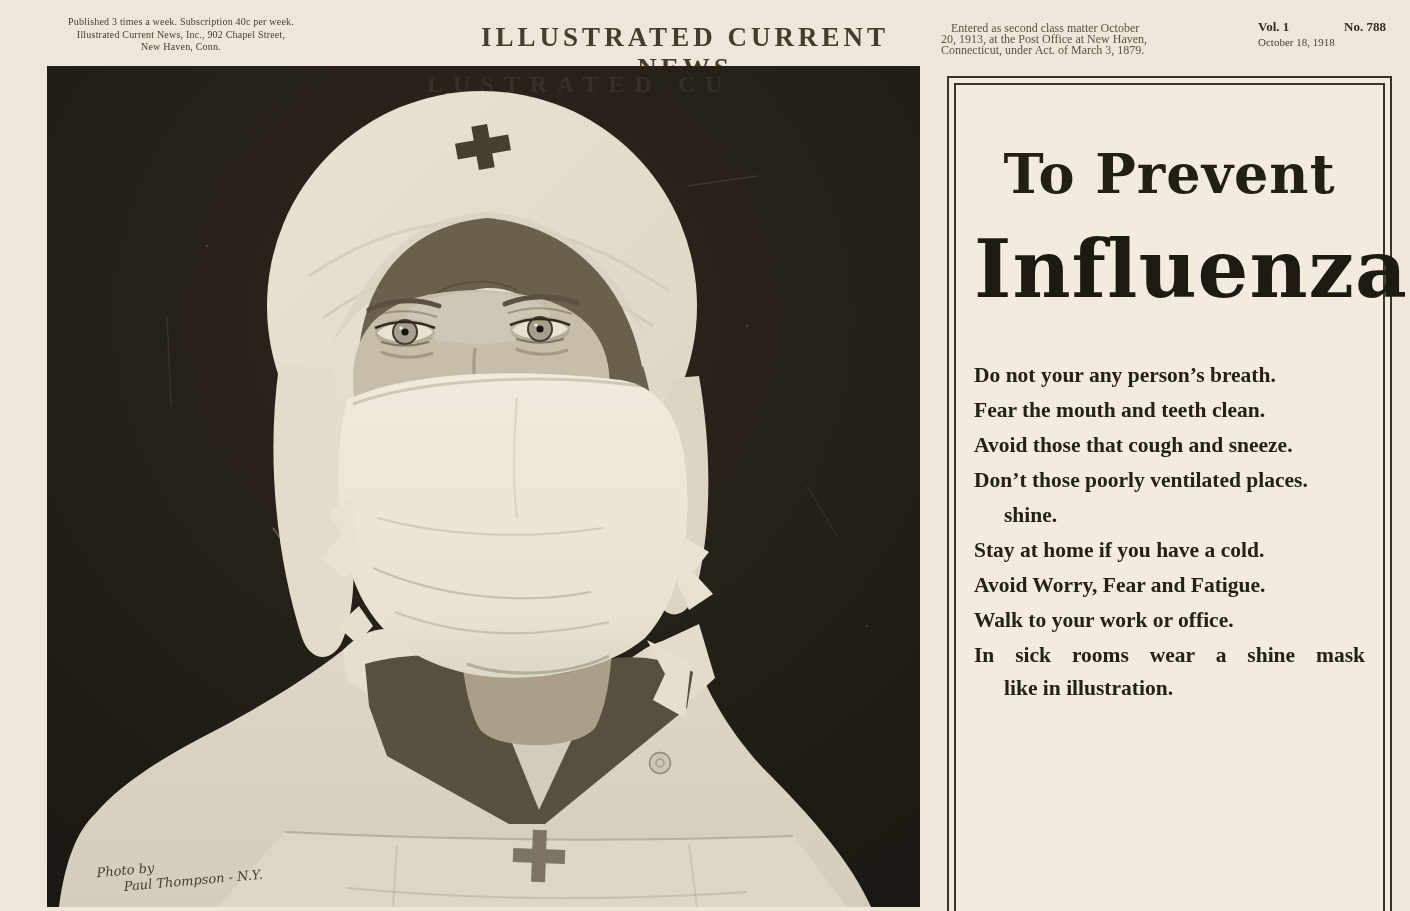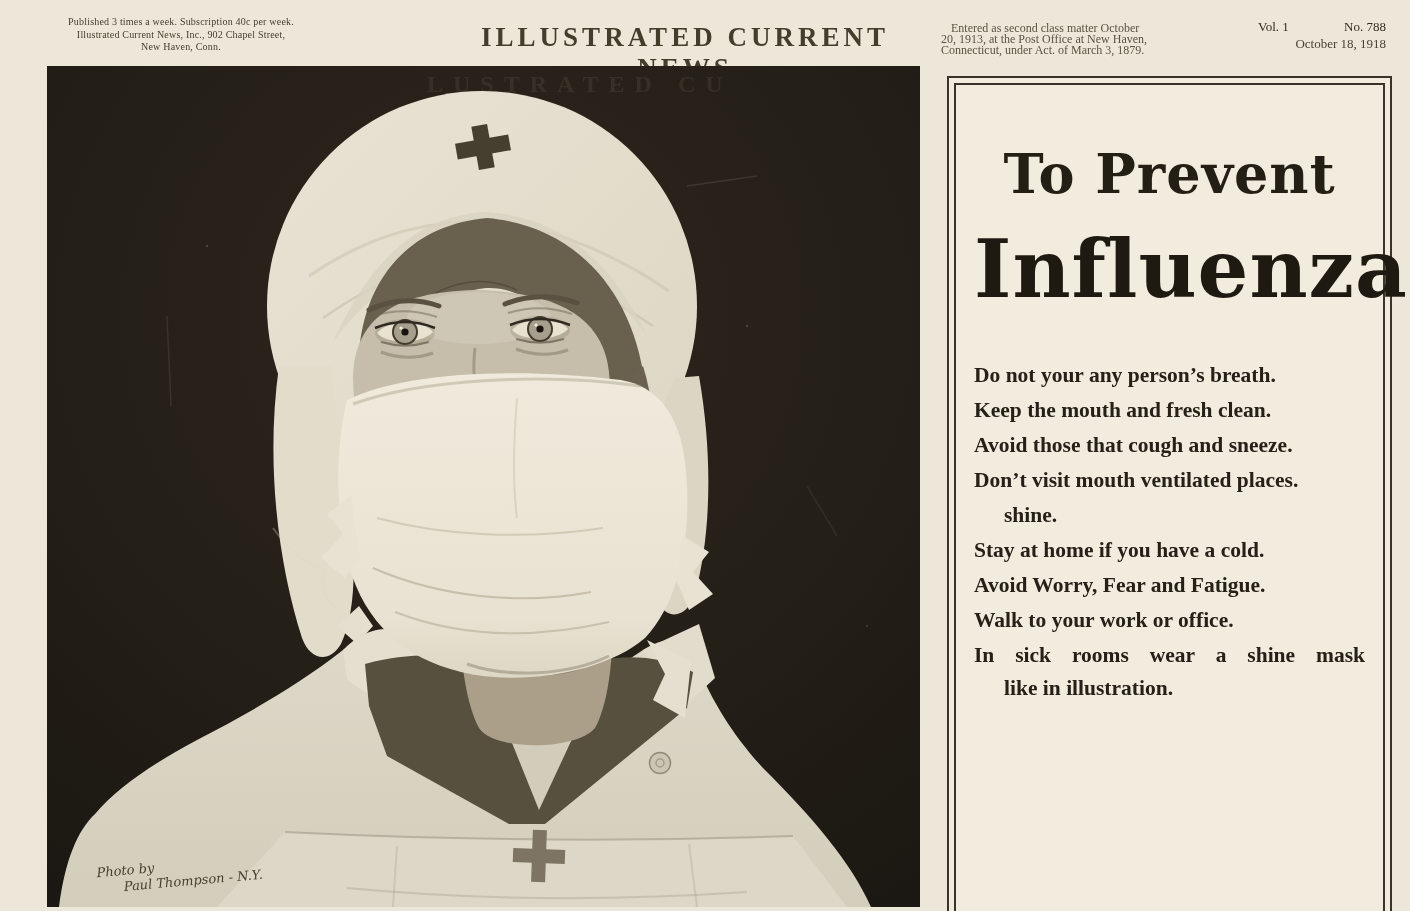--- a/index.html
+++ b/index.html
@@ -20,22 +20,22 @@
     text-align:center; font-size:27px; font-weight:bold; letter-spacing:4px;
     color:#453d2c; font-family:"Liberation Serif", serif;
   }
   .entered {
     position:absolute; left:941px; top:23px; width:205px;
     font-size:12px; line-height:11px; color:#5a5342;
   }
   .entered div { white-space:nowrap; }
   .entered div:first-child { padding-left:10px; }
   .volno { position:absolute; left:1258px; top:19px; width:128px; color:#332d21; }
-  .volno-row { display:flex; justify-content:space-between; font-weight:normal; font-size:13px; }
-  .volno-date { text-align:right; font-size:13px; margin-top:1px; color:#4a4334; }
+  .volno-row { display:flex; justify-content:space-between; font-weight:bold; font-size:13px; }
+  .volno-date { text-align:left; font-size:11px; margin-top:1px; color:#4a4334; }
 
   
   .photo { position:absolute; left:47px; top:66px; width:700px; height:841px; }
   .photo svg { display:block; width:873px; height:841px; }
   .credit {
     position:absolute; left:50px; top:792px;
     font-family:"DejaVu Serif", serif; font-style:italic;
     font-size:13px; line-height:16px; color:#45402f;
     transform:rotate(-5deg);
   }
@@ -246,27 +246,27 @@
   <div class="panel">
     <div class="panel-inner">
       <h1>To Prevent</h1>
       <h2>Influenza!</h2>
 
       <div class="rules">
         <div class="rule">
           <div class="rline">Do not your any person’s breath.</div>
         </div>
         <div class="rule">
-          <div class="rline">Keep the mouth and fresh clean.</div>
+          <div class="rline">Fear the mouth and teeth clean.</div>
         </div>
         <div class="rule">
           <div class="rline">Avoid those that cough and sneeze.</div>
         </div>
         <div class="rule">
-          <div class="rline">Don’t visit mouth ventilated places.</div>
+          <div class="rline">Don’t those poorly ventilated places.</div>
         </div>
         <div class="rule">
           <div class="rline cont">shine.</div>
         </div>
         <div class="rule">
           <div class="rline">Stay at home if you have a cold.</div>
         </div>
         <div class="rule">
           <div class="rline">Avoid Worry, Fear and Fatigue.</div>
         </div>

